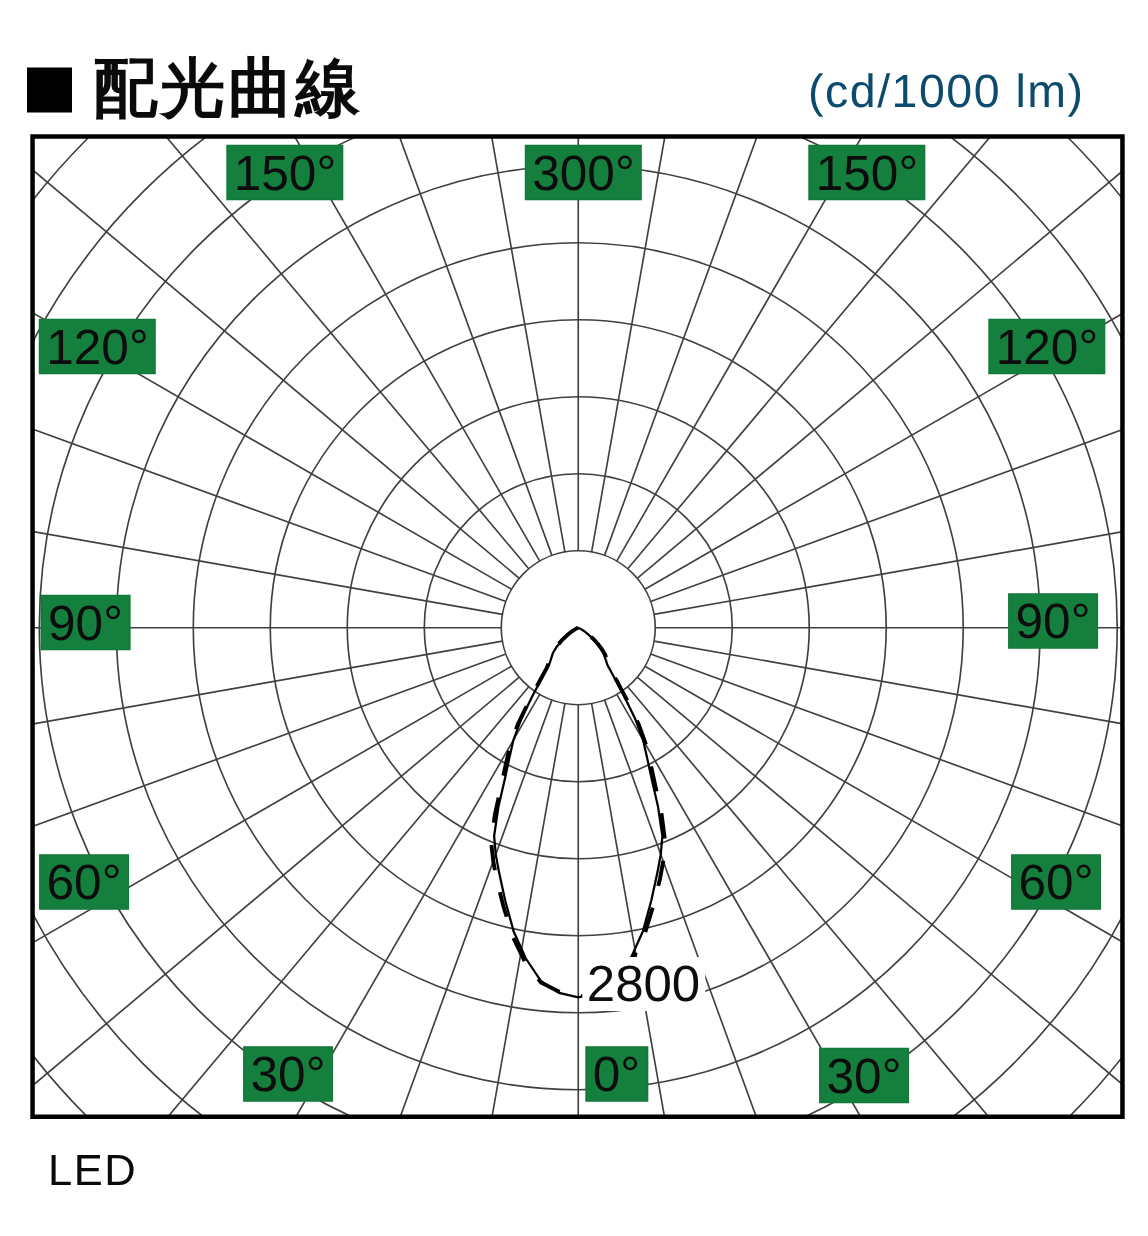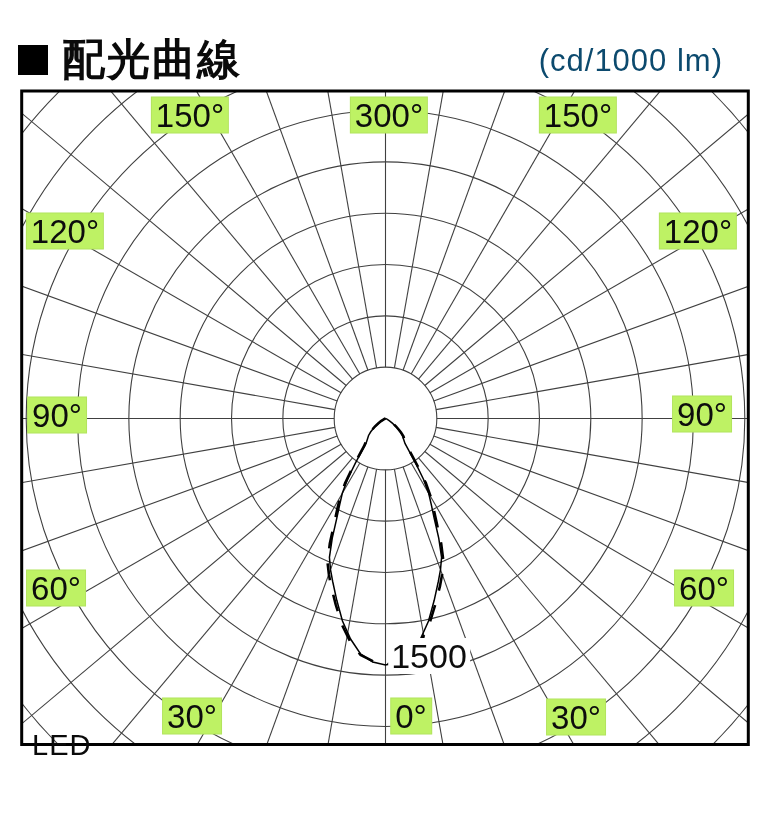--- a/index.html
+++ b/index.html
@@ -19,30 +19,30 @@
     line-height:1;color:#0a0a0a;white-space:nowrap;
   }
   .unit-text{
     position:absolute;right:42px;top:28px;font-size:31px;line-height:1.1;
     color:#0c4a6e;white-space:nowrap;letter-spacing:1px;
   }
   svg.chart{position:absolute;left:0;top:0;}
   .tick-label{
     position:absolute;transform:translate(-50%,-50%);
     font-size:33px;line-height:1;color:#0d0d0d;
-    background:#bef264;padding:1px 4px;white-space:nowrap;
+    background:#15803d;padding:1px 4px;white-space:nowrap;
     border:1px solid rgba(0,0,0,0.06);
   }
   .peak-label{
     position:absolute;transform:translate(-50%,-50%);
     font-size:34px;line-height:1;color:#0d0d0d;
     background:#ffffff;padding:1px 3px;white-space:nowrap;
   }
   .footer-text{
-    position:absolute;left:32px;top:715px;font-size:29px;line-height:1;
+    position:absolute;left:32px;top:751px;font-size:29px;line-height:1;
     color:#0a0a0a;letter-spacing:1px;
   }
 </style>
 </head>
 <body>
 
 <div class="stage">
 
   <div class="title-row">
     <span class="title-bullet"></span>
@@ -117,18 +117,18 @@
       <div class="tick-label" style="left: 578px; top: 99px;">150°</div>
       <div class="tick-label" style="left: 65px; top: 215px;">120°</div>
       <div class="tick-label" style="left: 698px; top: 215px;">120°</div>
       <div class="tick-label" style="left: 57px; top: 399px;">90°</div>
       <div class="tick-label" style="left: 702px; top: 398px;">90°</div>
       <div class="tick-label" style="left: 56px; top: 572px;">60°</div>
       <div class="tick-label" style="left: 704px; top: 572px;">60°</div>
       <div class="tick-label" style="left: 192px; top: 700px;">30°</div>
       <div class="tick-label" style="left: 576px; top: 701px;">30°</div>
       <div class="tick-label" style="left: 411px; top: 700px;">0°</div>
-      <div class="peak-label" style="left: 429px; top: 640px;">1500</div>
+      <div class="peak-label" style="left: 429px; top: 640px;">2800</div>
     </div>
 
   <div class="footer-text">LED</div>
 
 </div>
 
 </body></html>

